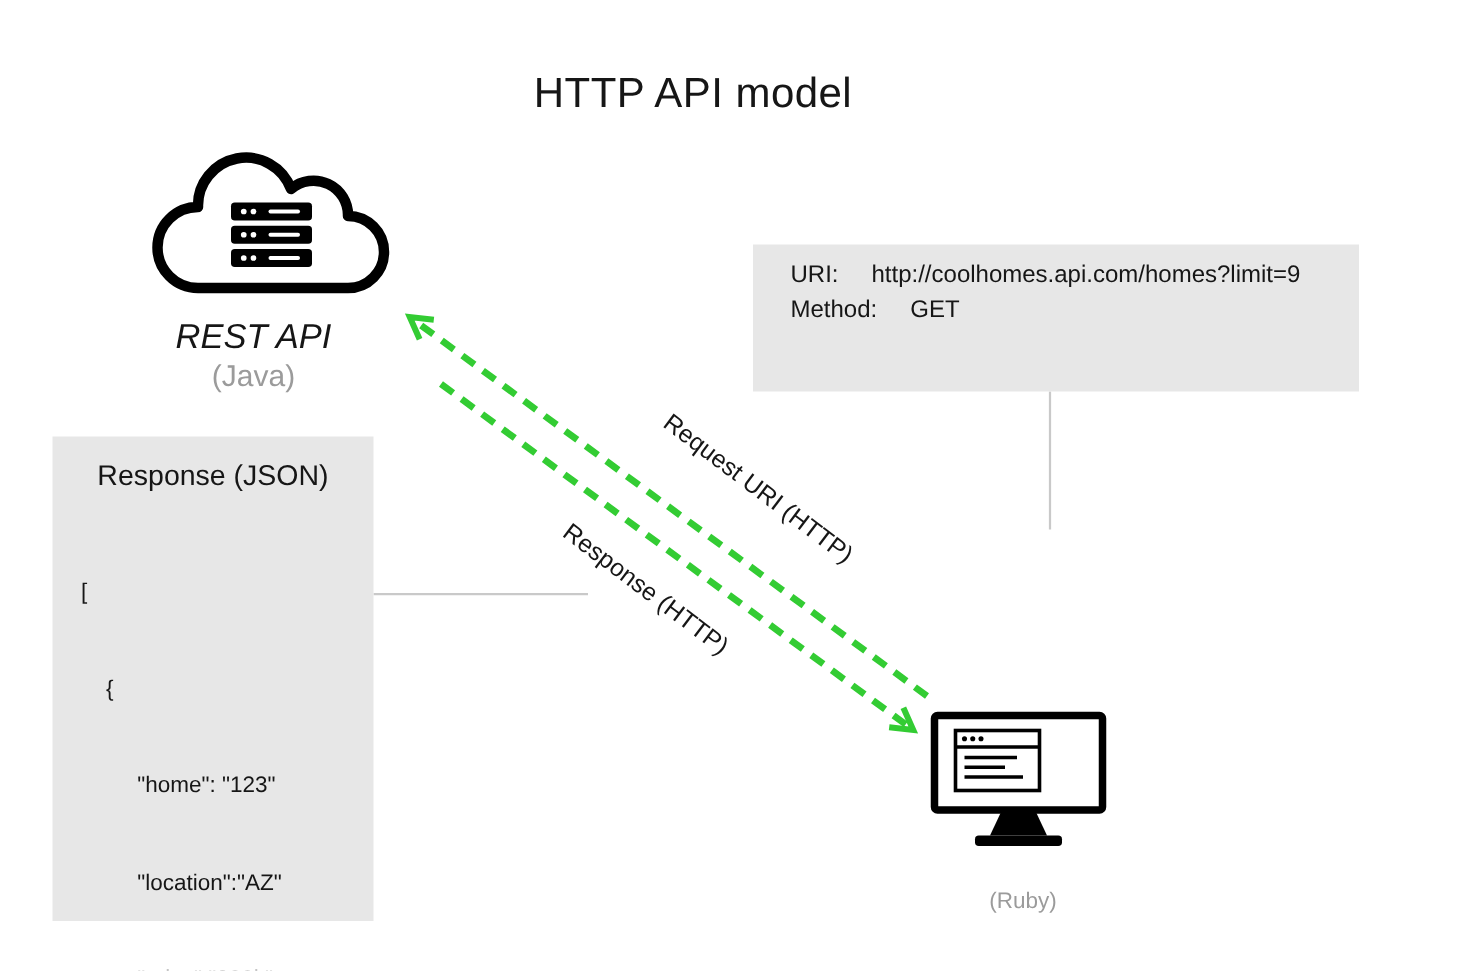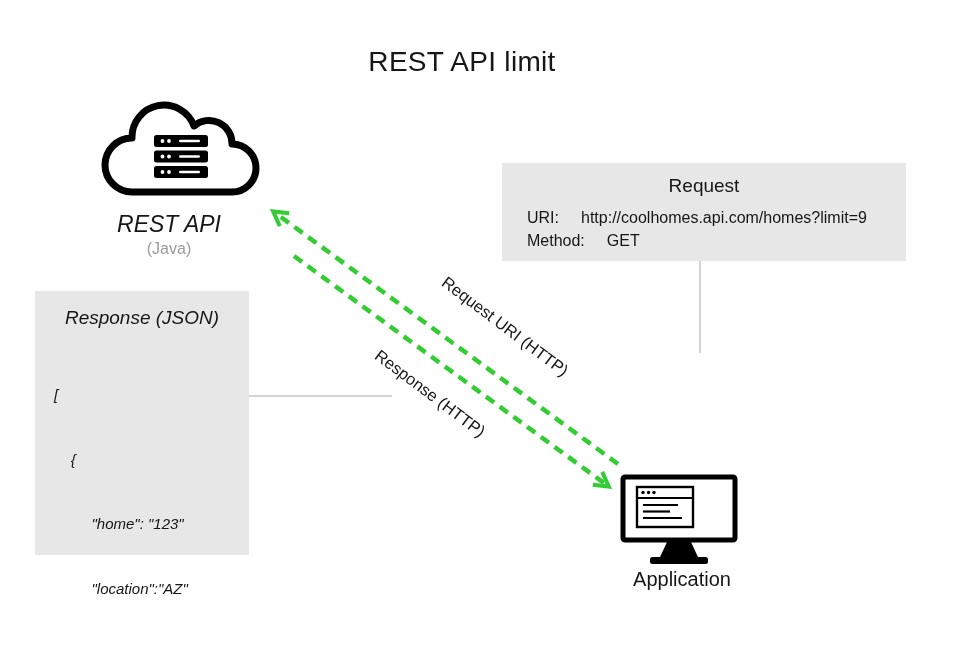--- a/index.html
+++ b/index.html
@@ -19,30 +19,30 @@
   }
 
   .gray-box { background: #e7e7e7; }
 
   .request-box { left: 502px; top: 163px; width: 404px; height: 98px; }
   .request-title { text-align: center; padding-top: 12px; font-size: 19px; }
   .request-body { padding: 9px 0 0 25px; font-size: 16px; line-height: 23px; }
   .kv-label { margin-right: 22px; }
   .kv-label-wide { }
 
-  .response-box { left: 35px; top: 291px; width: 214px; height: 264px; font-style: italic; }
+  .response-box { left: 35px; top: 291px; width: 214px; height: 323px; }
   .response-title { text-align: center; padding-top: 16px; font-size: 19px; }
   .json-code {
     margin-top: 12px; padding-left: 19px;
     font-size: 15px; line-height: 21.5px;
     white-space: pre;
   }
 
   .node-label { text-align: center; font-size: 23px; }
-  .node-sublabel { text-align: center; font-size: 16px; color: #9b9b9b; }
+  .node-sublabel { text-align: center; font-size: 20px; color: #9b9b9b; }
   .cloud-label   { left: 74px;  top: 211px; width: 190px; font-style: italic; }
   .cloud-sublabel{ left: 74px;  top: 240px; width: 190px; }
   .app-label     { left: 607px; top: 568px; width: 150px; font-size: 20px; }
   .app-sublabel  { left: 607px; top: 592px; width: 150px; font-size: 15px; }
 
   .arrow-label { font-size: 16.5px; text-align: center; }
   .request-arrow-label  { left: 395px; top: 317px; width: 220px; transform: rotate(37deg); }
   .response-arrow-label { left: 325px; top: 384px; width: 210px; transform: rotate(37deg); }
 
   svg { display: block; }
@@ -59,21 +59,21 @@
       </marker>
     </defs>
 
     <line x1="700" y1="261" x2="700" y2="353" stroke="#c9c9c9" stroke-width="1.5"></line>
     <line x1="249" y1="396" x2="392" y2="396" stroke="#c9c9c9" stroke-width="1.5"></line>
 
     <line class="green-arrow" x1="618" y1="464" x2="274" y2="212" stroke="#33cc33" stroke-width="4.5" stroke-dasharray="10 7" marker-end="url(#arrowhead)"></line>
     <line class="green-arrow" x1="294" y1="256" x2="608" y2="486" stroke="#33cc33" stroke-width="4.5" stroke-dasharray="10 7" marker-end="url(#arrowhead)"></line>
   </svg>
 
-  <div class="abs diagram-title">REST API limit</div>
+  <div class="abs diagram-title">HTTP API model</div>
 
   <svg class="abs" style="left:84px; top:88px;" width="190" height="125" viewBox="0 0 190 125">
     <path d="M 48,104 A 27,27 0 0 1 48,50 A 32,32 0 0 1 110,38 A 23,23 0 0 1 148,56 A 24,24 0 0 1 148,104 Z" fill="#ffffff" stroke="#000000" stroke-width="7" stroke-linejoin="round" stroke-linecap="round"></path>
     <g>
       <rect x="70" y="47" width="54" height="12" rx="2.5" fill="#000"></rect>
       <rect x="70" y="62.5" width="54" height="12" rx="2.5" fill="#000"></rect>
       <rect x="70" y="78" width="54" height="12" rx="2.5" fill="#000"></rect>
       <circle cx="78.5" cy="53" r="1.9" fill="#fff"></circle>
         <circle cx="85" cy="53" r="1.9" fill="#fff"></circle>
         <rect x="95" y="51.7" width="21" height="2.6" rx="1.3" fill="#fff"></rect>
@@ -82,21 +82,20 @@
         <rect x="95" y="67.2" width="21" height="2.6" rx="1.3" fill="#fff"></rect>
       <circle cx="78.5" cy="84" r="1.9" fill="#fff"></circle>
         <circle cx="85" cy="84" r="1.9" fill="#fff"></circle>
         <rect x="95" y="82.7" width="21" height="2.6" rx="1.3" fill="#fff"></rect>
     </g>
   </svg>
   <div class="abs node-label cloud-label">REST API</div>
   <div class="abs node-sublabel cloud-sublabel">(Java)</div>
 
   <div class="abs gray-box request-box">
-    <div class="request-title">Request</div>
     <div class="request-body">
       <div>
         <span class="kv-label">URI:</span><span>http://coolhomes.api.com/homes?limit=9</span>
       </div>
       <div>
         <span class="kv-label kv-label-wide">Method:</span><span>GET</span>
       </div>
     </div>
   </div>
 
@@ -126,18 +125,18 @@
       <circle cx="23" cy="18.5" r="1.7" fill="#000"></circle>
       <circle cx="28.5" cy="18.5" r="1.7" fill="#000"></circle>
       <circle cx="34" cy="18.5" r="1.7" fill="#000"></circle>
       <line x1="23" y1="31" x2="58" y2="31" stroke="#000" stroke-width="2.2"></line>
       <line x1="23" y1="37.5" x2="50" y2="37.5" stroke="#000" stroke-width="2.2"></line>
       <line x1="23" y1="44" x2="62" y2="44" stroke="#000" stroke-width="2.2"></line>
     </g>
     <polygon points="48,66 70,66 78,83 40,83" fill="#000000"></polygon>
     <rect x="30" y="83" width="58" height="7" rx="2.5" fill="#000000"></rect>
   </svg>
-  <div class="abs node-label app-label">Application</div>
+  <div class="abs node-sublabel app-sublabel">(Ruby)</div>
 
   <div class="abs arrow-label request-arrow-label">Request URI (HTTP)</div>
   <div class="abs arrow-label response-arrow-label">Response (HTTP)</div>
 
 </div>
 
 </body></html>

